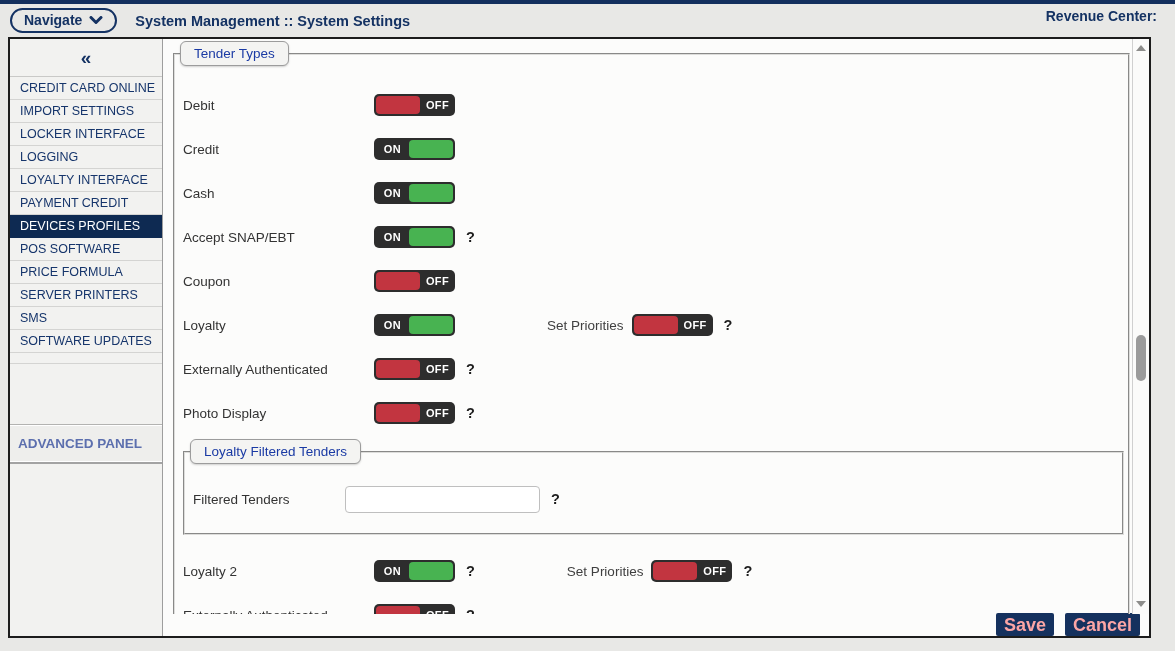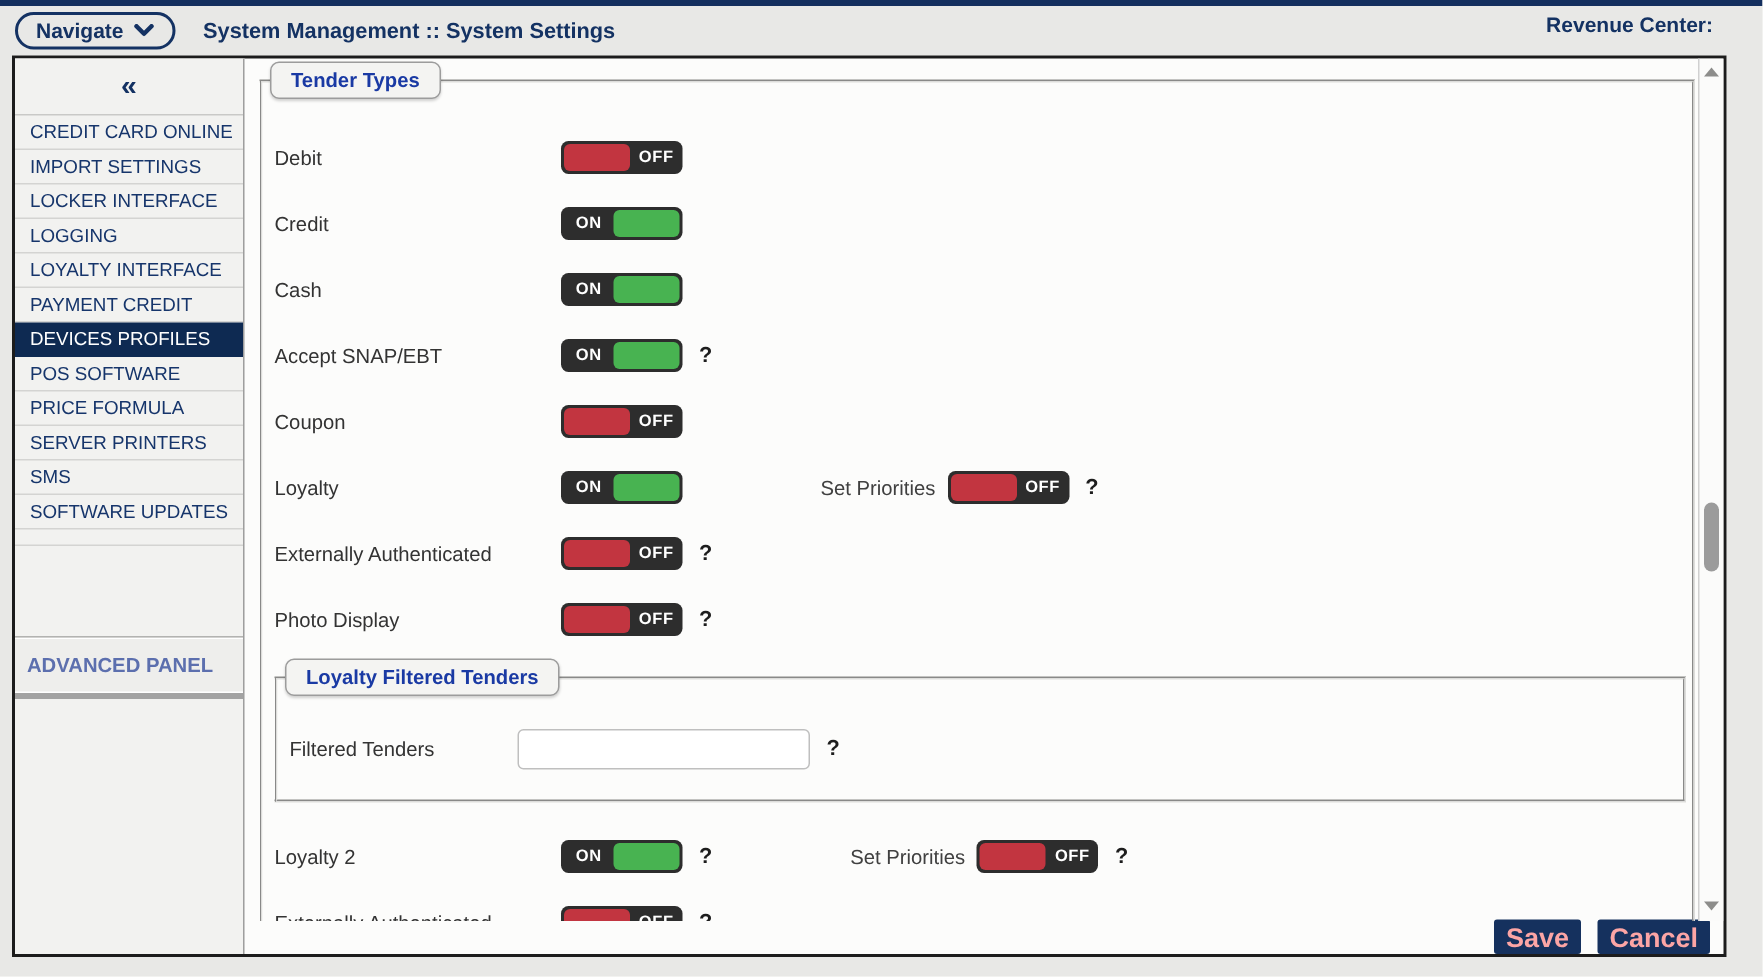--- a/index.html
+++ b/index.html
@@ -11,21 +11,21 @@
   }
   
   .topstripe { height:4px; background:#132f5e; }
   .header { height:33px; display:flex; align-items:center; position:relative; }
   .nav-btn {
     margin-left:10px; border:2px solid #143263; border-radius:13px;
     padding:2px 12px 3px 12px; display:flex; align-items:center; gap:7px;
     color:#143263; font-weight:bold; font-size:14px; background:transparent; cursor:pointer;
   }
   .header-title { margin-left:18px; color:#143263; font-weight:bold; font-size:14.5px; }
-  .rc-group { position:absolute; right:25px; top:4px; display:flex; align-items:flex-end; }
+  .rc-group { position:absolute; right:10px; top:4px; display:flex; align-items:flex-end; }
   .rc-label { color:#143263; font-weight:bold; font-size:14px; margin-right:8px; }
   .rc-select {
     width:281px; height:24px; background:#fff; border:1px solid #c9c9c9;
     display:flex; align-items:center; justify-content:space-between;
   }
   .rc-value { color:#a7a7a7; font-size:13px; padding-left:8px; white-space:nowrap; }
   .rc-arrow-box {
     width:17px; height:22px; background:#f1f1f0; border-left:1px solid #dcdcdc;
     display:flex; align-items:center; justify-content:center;
   }
@@ -45,36 +45,36 @@
     color:#143263; font-size:19px; font-weight:bold; border-bottom:1px solid #c9c9c7; cursor:pointer;
   }
   .side-item {
     padding:4px 0 4px 10px; font-size:12.5px; color:#16356b;
     border-bottom:1px solid #d4d4d2; cursor:pointer; white-space:nowrap;
   }
   .side-item.selected { background:#0e2a52; color:#fff; border-bottom-color:#0e2a52; }
   .side-spacer { height:11px; border-bottom:1px solid #d4d4d2; }
   .side-item.secondary { margin-top:24px; }
   .advanced {
-    margin-top:60px; border-top:1px solid #b3b3b1; border-bottom:4px solid #a3a3a3;
+    margin-top:60px; border-top:1px solid #b3b3b1; border-bottom:2px solid #a3a3a3;
     background:#eeeeec; padding:11px 0 11px 8px; color:#5c6fae; font-weight:bold;
     font-size:13.5px; box-shadow: inset 0 1px 0 #ffffff, inset 0 -1px 0 #ffffff; cursor:pointer;
   }
 
   
   .main { flex:1; display:flex; flex-direction:column; min-width:0; }
   .content-row { flex:1; display:flex; overflow:hidden; min-height:0; }
   .scrollclip { flex:1; overflow:hidden; position:relative; padding:0 2px 0 10px; min-width:0; }
 
   .fs { position:relative; border:2px groove #dddddb; }
   .fs-outer { margin-top:14px; padding:28px 0 0 0; height:720px; }
   .legend {
     position:absolute; top:-14px; left:5px; background:#f4f4f2;
     border:1px solid #9c9c9c; border-radius:6px; padding:4px 13px;
-    color:#1a3aa4; font-weight:bold; font-size:13.5px;
+    color:#1a3aa4; font-weight:normal; font-size:13.5px;
     box-shadow:0 1px 2px rgba(0,0,0,0.18); white-space:nowrap;
   }
   .row { display:flex; align-items:center; height:44px; }
   .row-label { width:199px; padding-left:8px; font-size:13.5px; color:#333; flex:none; }
   .sec-label { margin-left:92px; margin-right:8px; font-size:13.5px; color:#404040; white-space:nowrap; }
 
   .toggle { width:81px; height:22px; position:relative; background:#2d2d2d; border-radius:5px; flex:none; cursor:pointer; }
   .knob { position:absolute; top:2px; width:44px; height:18px; border-radius:4px; }
   .toggle.off .knob { left:2px; background:#c23540; }
   .toggle.on  .knob { right:2px; background:#48b351; }

